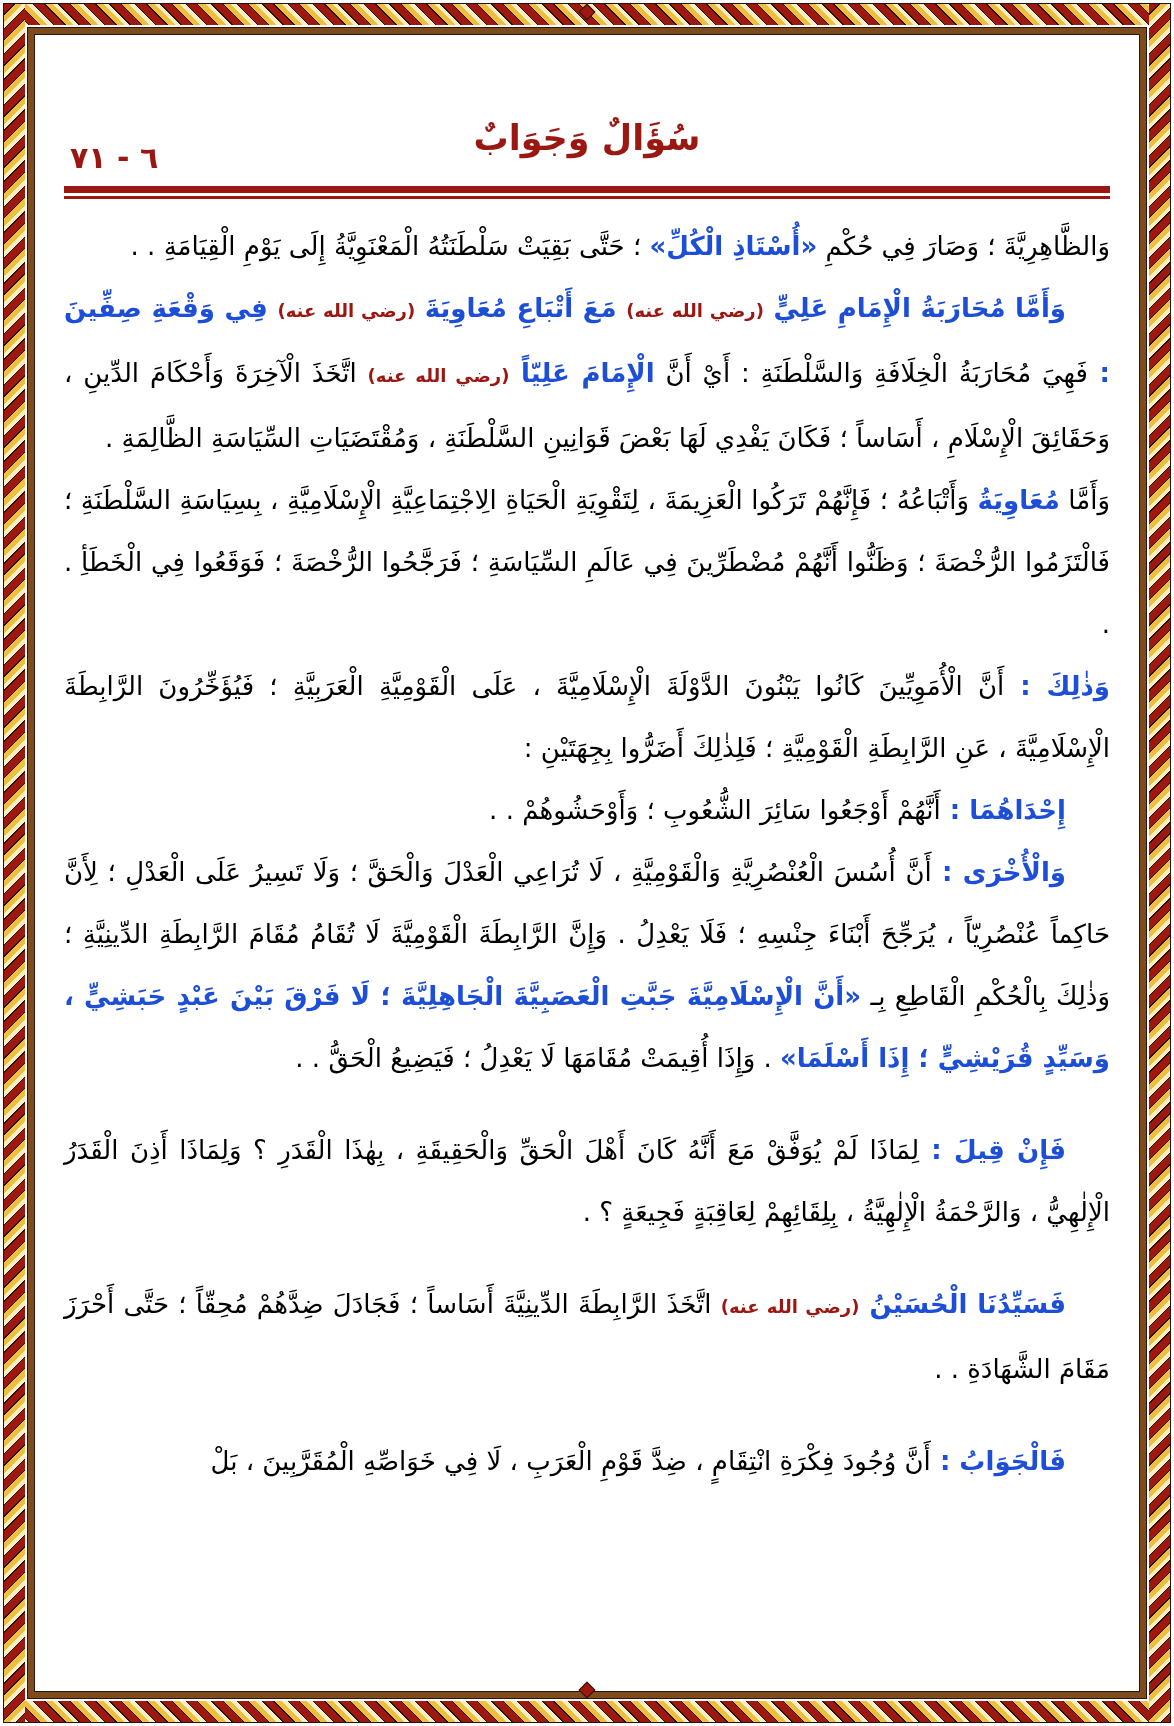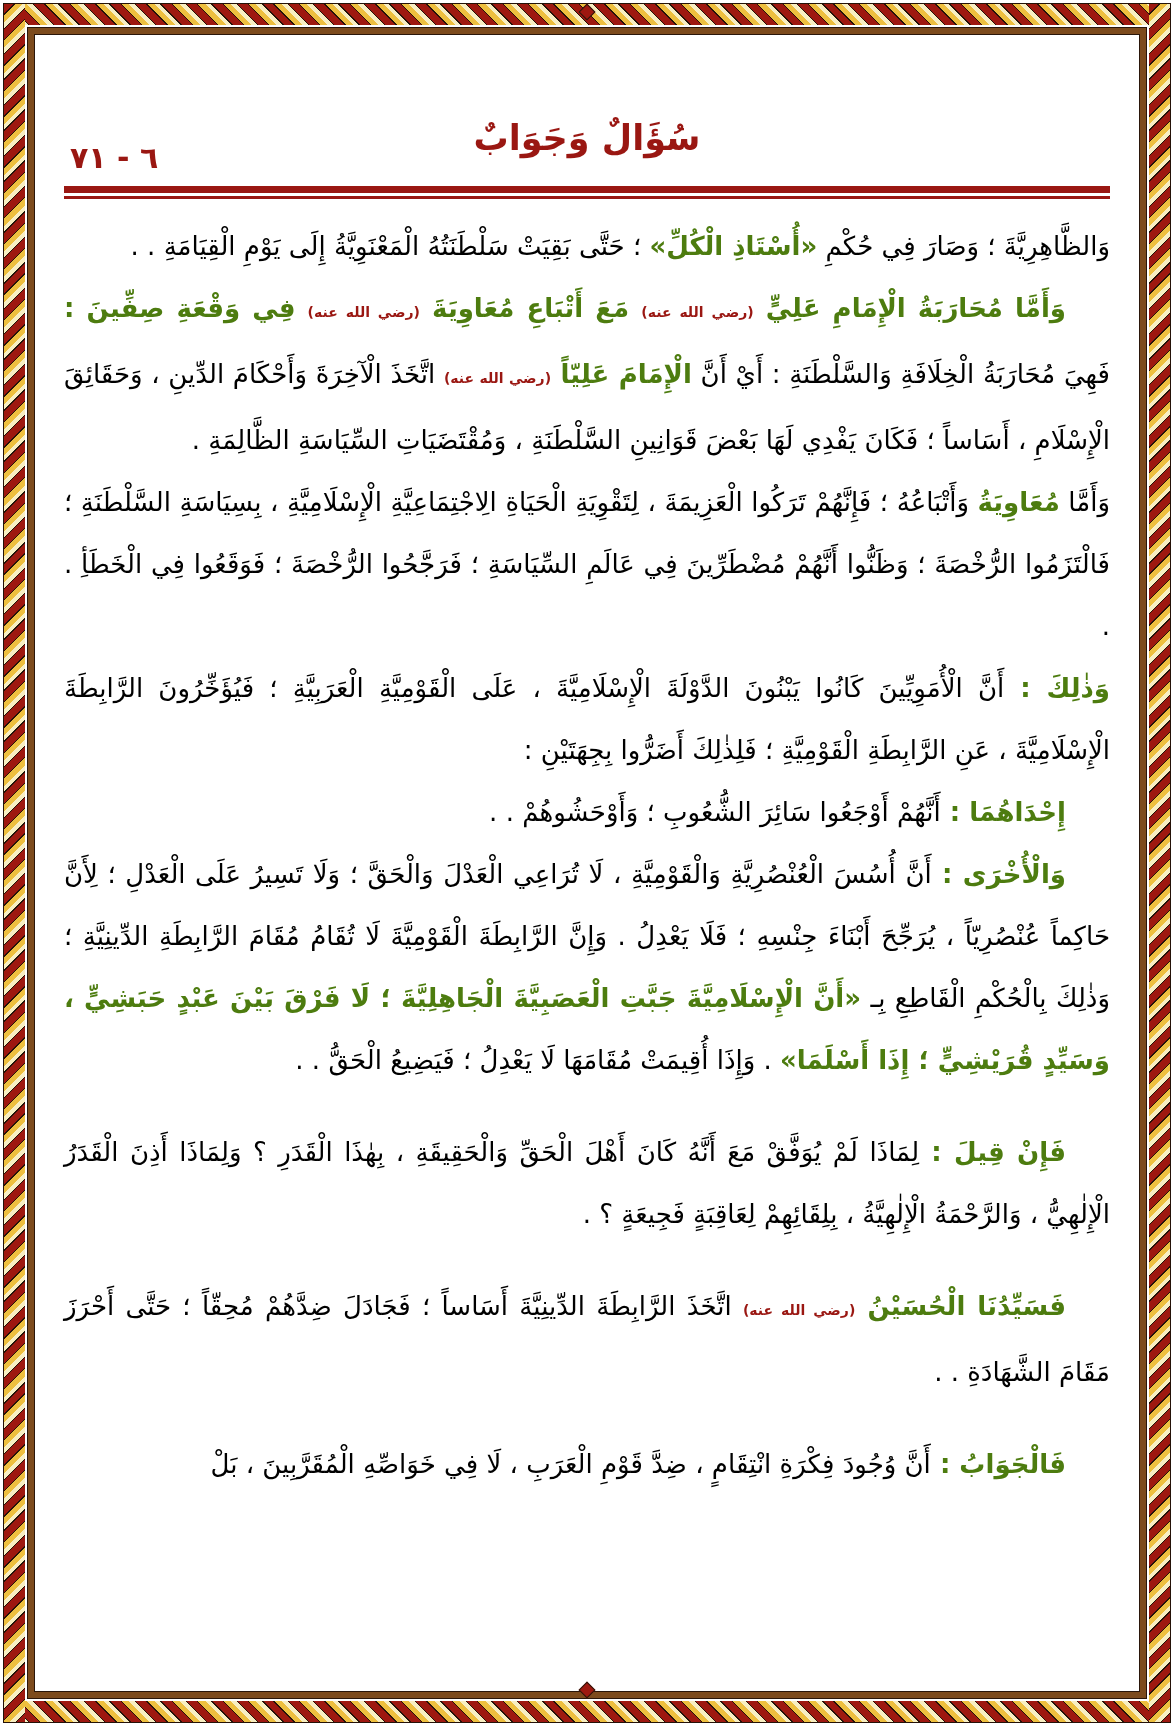--- a/index.html
+++ b/index.html
@@ -43,23 +43,23 @@
     padding-top:2px;margin-top:46px;}
   .rules{margin-top:10px;}
   .rule-thick{height:7px;background:#9a1712;}
   .rule-thin{height:3px;background:#9a1712;margin-top:3px;}
 
   .body-text{margin-top:16px;font-size:26px;line-height:62px;text-align:justify;
     color:#000;}
   .body-text p{margin:0;}
   .body-text p.indent{text-indent:44px;}
   .body-text p.space-before{margin-top:30px;}
-  .run-red{color:#4d7c0f;font-weight:bold;}
+  .run-red{color:#1d4ed8;font-weight:bold;}
   .run-black{color:#000000;}
-  .honorific{color:#9a1712;font-size:14px;font-weight:bold;white-space:nowrap;}
+  .honorific{color:#9a1712;font-size:18px;font-weight:bold;white-space:nowrap;}
 </style>
 </head>
 <body>
 
 <div class="frame">
   <div class="band top"></div>
   <div class="band bottom"></div>
   <div class="band left"></div>
   <div class="band right"></div>
   <div class="inner-rect"></div>

